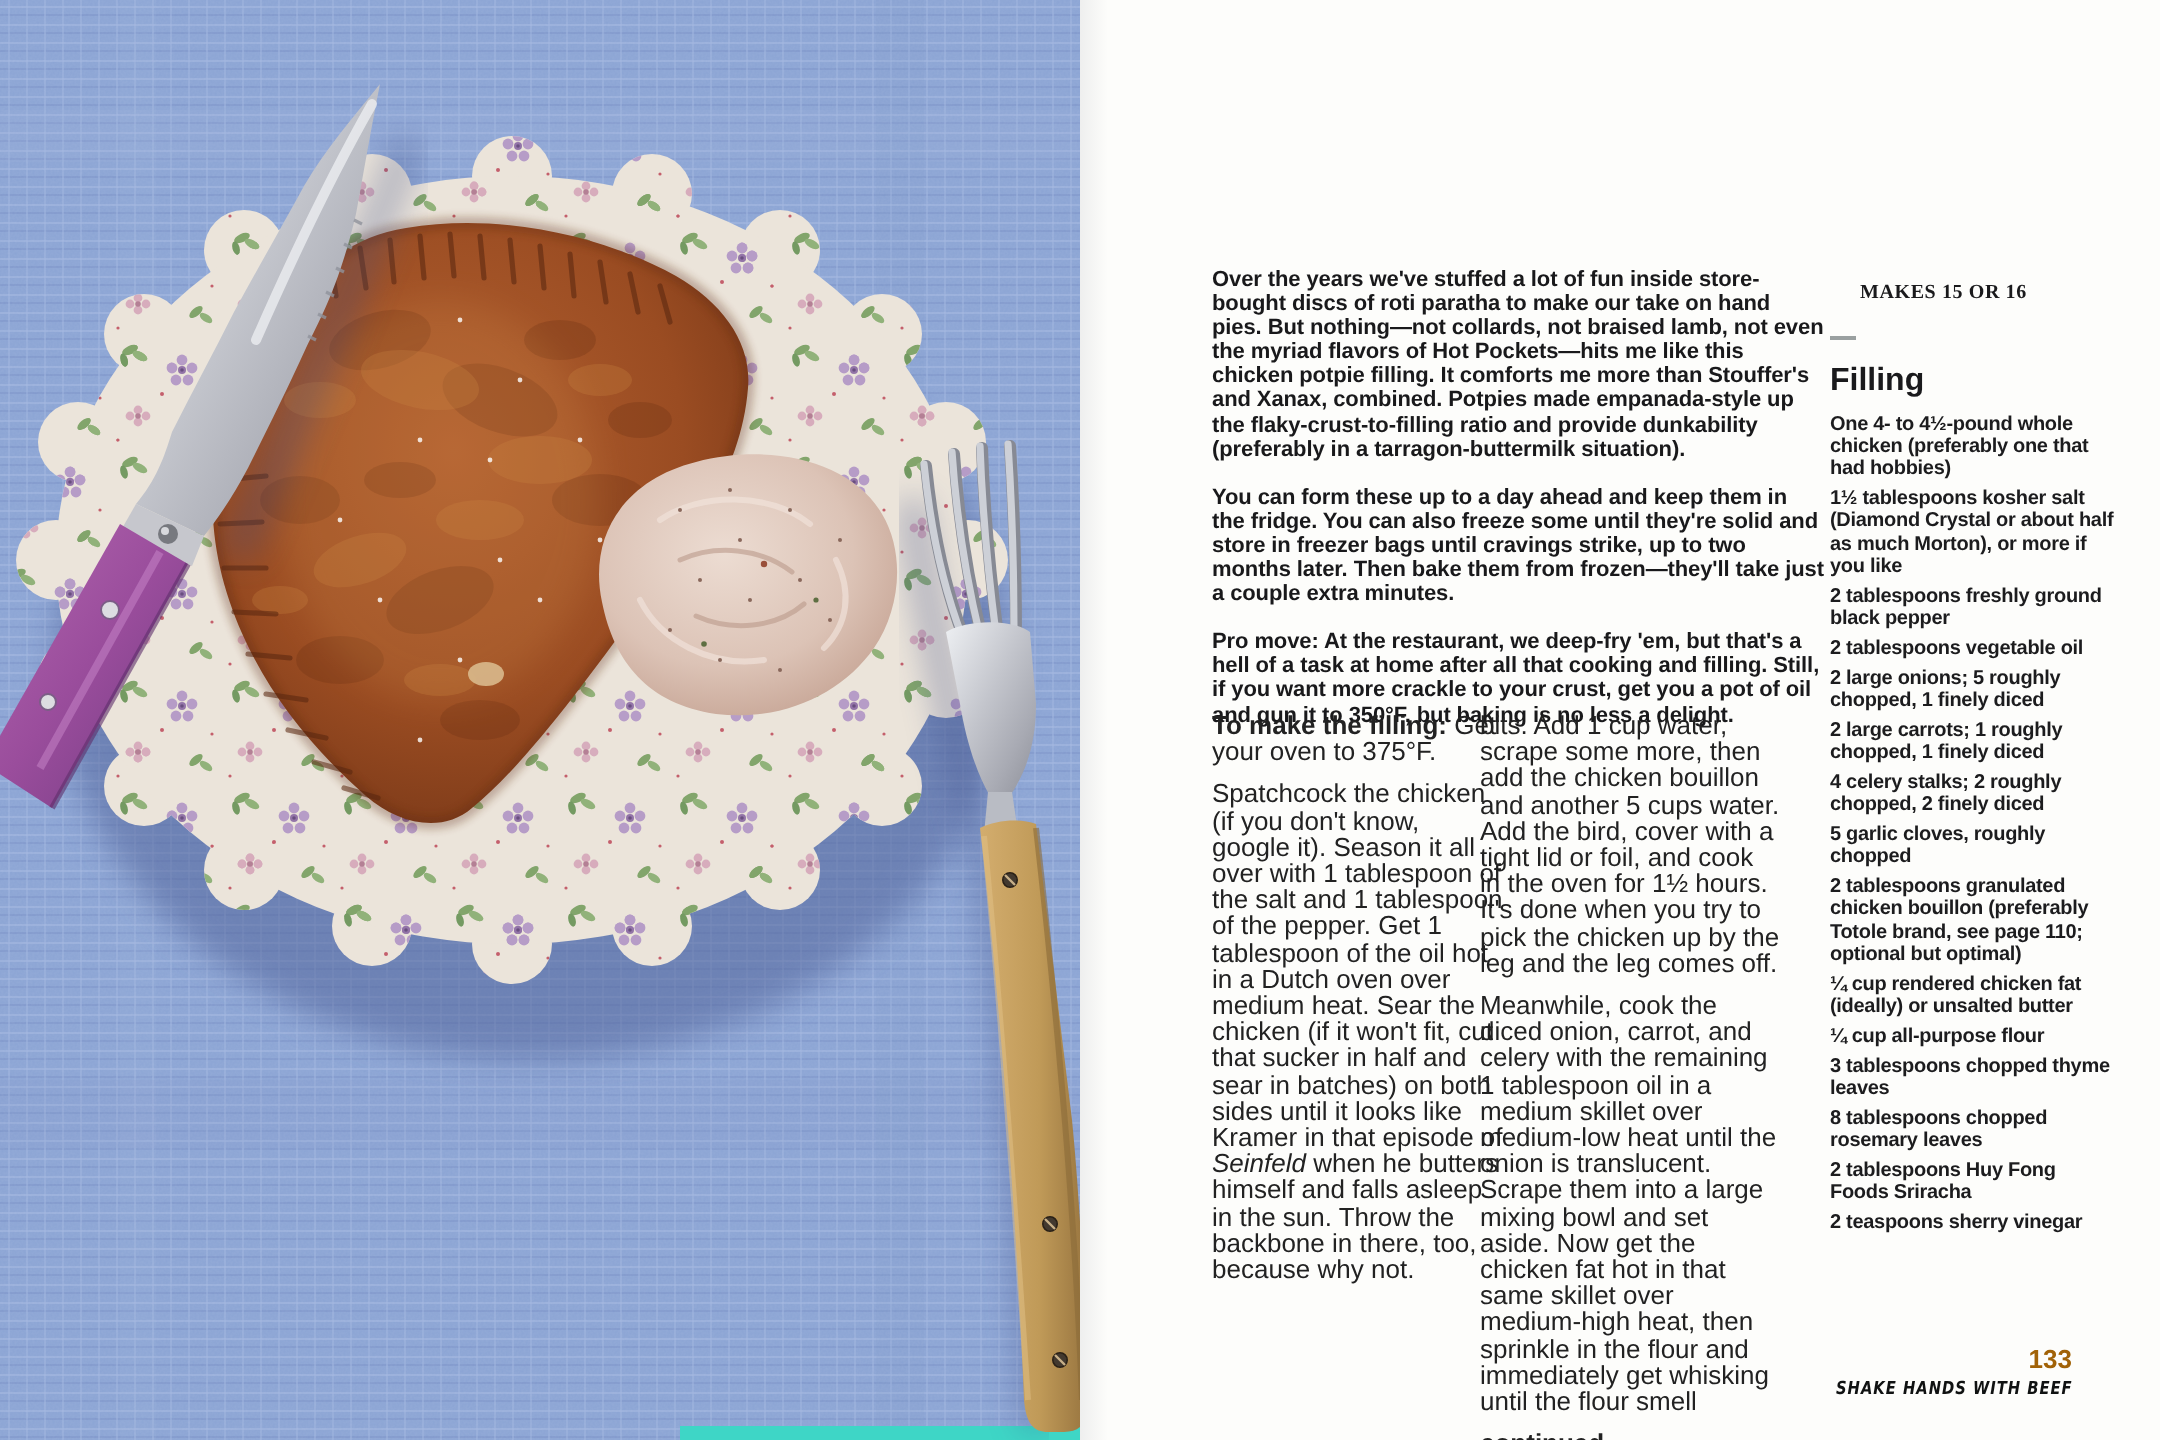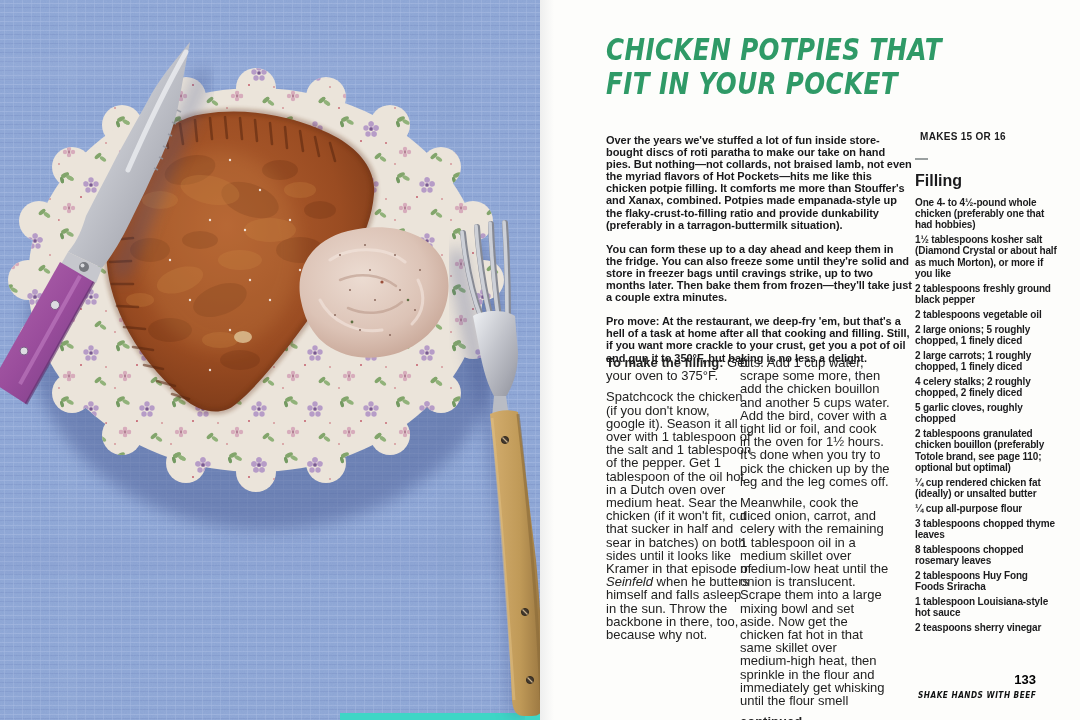--- a/index.html
+++ b/index.html
@@ -17,25 +17,25 @@
   .title span{display:inline-block;transform:scaleX(.82);transform-origin:left center;letter-spacing:.5px;}
   .intro{position:absolute;left:66px;top:122px;width:306px;}
   .intro p{margin:12px 0 10px;font-size:11px;line-height:12.1px;font-weight:bold;letter-spacing:-.05px;color:#19191b;}
   .method{position:absolute;top:356px;}
   .method.c1{left:66px;width:146px;}
   .method.c2{left:200px;width:150px;}
   .method p{margin:0 0 8px;font-size:13px;line-height:13.2px;color:#222;}
   .method b{font-weight:bold;}
   .continued{margin-top:10px;font-size:9.7px;font-weight:bold;color:#1a1a1c;}
   .ingcol{position:absolute;left:375px;top:126px;width:144px;}
-  .makes{font-size:10px;font-weight:bold;letter-spacing:.3px;color:#1a1a1c;margin:5px;}
+  .makes{font-size:10px;font-weight:bold;letter-spacing:.3px;color:#1a1a1c;margin:15px;font-family:Liberation Serif, serif;}
   .rule{width:13px;height:1.6px;background:#9aa0a0;margin-top:16px;}
   .ing-head{font-size:16px;font-weight:bold;margin:12px 0 7px;color:#1a1a1c;}
   .ing-list p{margin:0 0 3.5px;font-size:10px;line-height:11.3px;font-weight:bold;letter-spacing:-.15px;color:#1c1c1e;}
-  .pagenum{position:absolute;right:44px;top:672px;font-size:13px;font-weight:bold;color:#000000;}
+  .pagenum{position:absolute;right:44px;top:672px;font-size:13px;font-weight:bold;color:#a16207;}
   .runfoot{position:absolute;right:44px;top:690px;color:#101212;
            font-family:"DejaVu Sans", sans-serif;font-weight:bold;font-style:italic;
            font-size:9px;letter-spacing:.6px;white-space:nowrap;
            transform:scaleX(.82);transform-origin:right center;}
 </style>
 </head>
 <body>
 
 <div id="stage">
 
@@ -310,24 +310,20 @@
           <circle cx="530" cy="680" r="3.6" fill="#42392f" stroke="#2a2117" stroke-width=".8"></circle>
           <path d="M527.5,677.5 L532.5,682.5" stroke="#c8b089" stroke-width="1.2"></path>
         </g>
       </g>
     </svg>
   </div>
 
   <div class="page">
     <div class="gutter"></div>
 
-    <div class="title">
-      <span>CHICKEN POTPIES THAT</span><br>
-      <span>FIT IN YOUR POCKET</span>
-    </div>
 
     <div class="intro">
         <p>Over the years we've stuffed a lot of fun inside store-bought discs of roti paratha to make our take on hand pies. But nothing—not collards, not braised lamb, not even the myriad flavors of Hot Pockets—hits me like this chicken potpie filling. It comforts me more than Stouffer's and Xanax, combined. Potpies made empanada-style up the flaky-crust-to-filling ratio and provide dunkability (preferably in a tarragon-buttermilk situation).</p>
         <p>You can form these up to a day ahead and keep them in the fridge. You can also freeze some until they're solid and store in freezer bags until cravings strike, up to two months later. Then bake them from frozen—they'll take just a couple extra minutes.</p>
         <p>Pro move: At the restaurant, we deep-fry 'em, but that's a hell of a task at home after all that cooking and filling. Still, if you want more crackle to your crust, get you a pot of oil and gun it to 350°F, but baking is no less a delight.</p>
       </div>
 
     <div class="method c1">
         <p><b>To make the filling:</b><span> Get your oven to 375°F.</span></p>
         <p><span>Spatchcock the chicken (if you don't know, google it). Season it all over with 1 tablespoon of the salt and 1 tablespoon of the pepper. Get 1 tablespoon of the oil hot in a Dutch oven over medium heat. Sear the chicken (if it won't fit, cut that sucker in half and sear in batches) on both sides until it looks like Kramer in that episode of </span><i>Seinfeld</i><span> when he butters himself and falls asleep in the sun. Throw the backbone in there, too, because why not.</span></p>
@@ -351,21 +347,20 @@
           <p>2 large onions; 5 roughly chopped, 1 finely diced</p>
           <p>2 large carrots; 1 roughly chopped, 1 finely diced</p>
           <p>4 celery stalks; 2 roughly chopped, 2 finely diced</p>
           <p>5 garlic cloves, roughly chopped</p>
           <p>2 tablespoons granulated chicken bouillon (preferably Totole brand, see page 110; optional but optimal)</p>
           <p>¼ cup rendered chicken fat (ideally) or unsalted butter</p>
           <p>¼ cup all-purpose flour</p>
           <p>3 tablespoons chopped thyme leaves</p>
           <p>8 tablespoons chopped rosemary leaves</p>
           <p>2 tablespoons Huy Fong Foods Sriracha</p>
-          <p>1 tablespoon Louisiana-style hot sauce</p>
           <p>2 teaspoons sherry vinegar</p>
         </div>
     </div>
 
     <div class="pagenum">133</div>
     <div class="runfoot">SHAKE HANDS WITH BEEF</div>
   </div>
 </div>
 
 </body></html>

